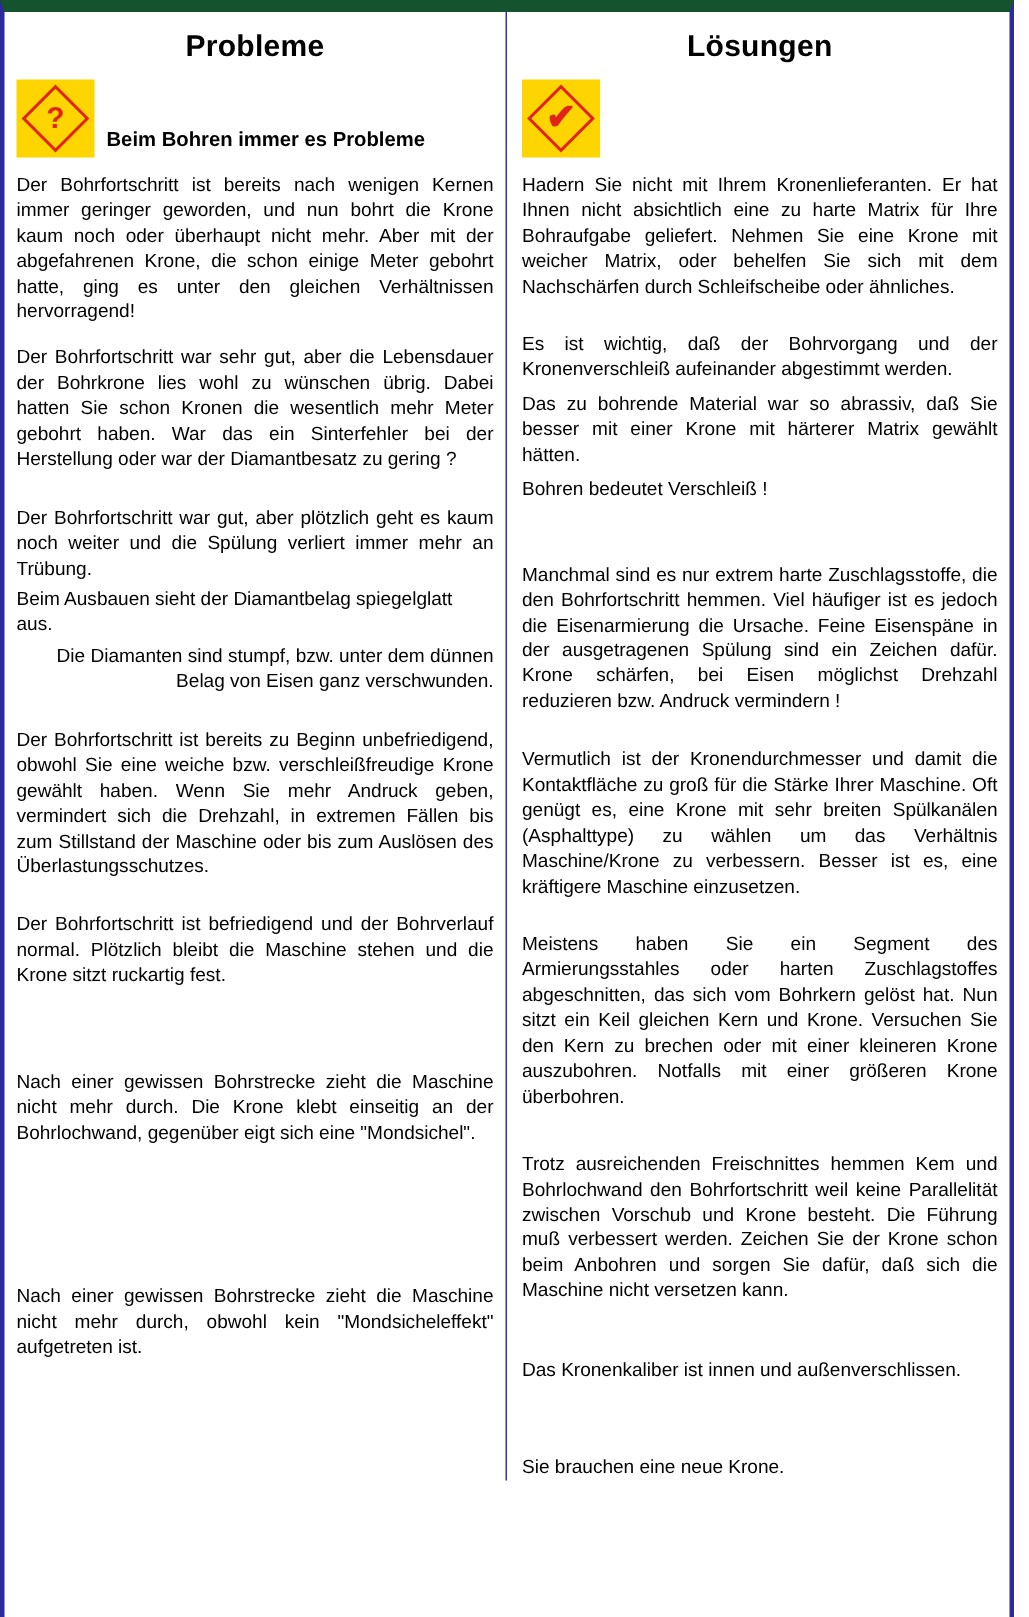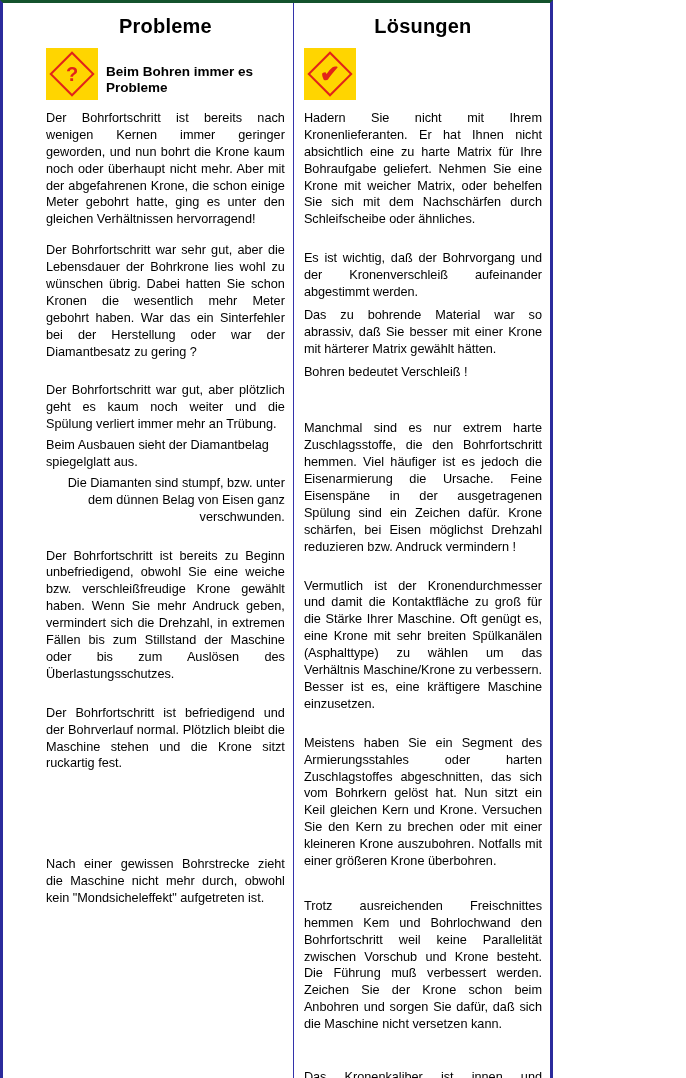--- a/index.html
+++ b/index.html
@@ -10,27 +10,26 @@
     width: 686px;
     height: 1078px;
     background: #ffffff;
     font-family: "Liberation Sans", sans-serif;
     color: #000000;
     position: relative;
     overflow: hidden;
   }
   .page {
     position: relative;
-    width: 553px;
+    width: 676px;
     height: 1078px;
     box-sizing: border-box;
     border-left: 3px solid #2b2b9c;
     border-right: 3px solid #2b2b9c;
-    border-top: 3px solid #14532d;
-    padding-left: 35px;
+    border-top: 8px solid #14532d;
   }
   .columns {
     display: flex;
     width: 100%;
     box-sizing: border-box;
   }
   .col {
     box-sizing: border-box;
     width: 340px;
   }
@@ -101,20 +100,21 @@
   .para {
     font-size: 12.7px;
     line-height: 1.33;
     text-align: justify;
     text-justify: inter-word;
     margin: 0 0 14px 0;
     hyphens: none;
   }
   .para.last {
     margin-bottom: 0;
+    margin-top: 48px;
   }
   .spacer-8 { height: 8px; }
   .spacer-14 { height: 14px; }
   .spacer-22 { height: 22px; }
   .spacer-30 { height: 30px; }
   .spacer-40 { height: 40px; }
   .cellgroup .para:last-child { margin-bottom: 0; }
 </style>
 </head>
 <body>
@@ -139,20 +139,21 @@
         <p class="para">Der Bohrfortschritt war sehr gut, aber die Lebensdauer der Bohrkrone lies wohl zu wünschen übrig. Dabei hatten Sie schon Kronen die wesentlich mehr Meter gebohrt haben. War das ein Sinterfehler bei der Herstellung oder war der Diamantbesatz zu gering ?</p>
         <div class="spacer-8"></div>
         <p class="para" style="margin-bottom:4px;">Der Bohrfortschritt war gut, aber plötzlich geht es kaum noch weiter und die Spülung verliert immer mehr an Trübung.</p>
         <p class="para" style="margin-bottom:4px; text-align:left;">Beim Ausbauen sieht der Diamantbelag spiegelglatt aus.</p>
         <p class="para" style="text-align:right; margin-bottom:14px;">Die Diamanten sind stumpf, bzw. unter dem dünnen Belag von Eisen ganz verschwunden.</p>
         <div class="spacer-8"></div>
         <p class="para">Der Bohrfortschritt ist bereits zu Beginn unbefriedigend, obwohl Sie eine weiche bzw. verschleißfreudige Krone gewählt haben. Wenn Sie mehr Andruck geben, vermindert sich die Drehzahl, in extremen Fällen bis zum Stillstand der Maschine oder bis zum Auslösen des Überlastungsschutzes.</p>
         <div class="spacer-8"></div>
         <p class="para">Der Bohrfortschritt ist befriedigend und der Bohrverlauf normal. Plötzlich bleibt die Maschine stehen und die Krone sitzt ruckartig fest.</p>
         <div class="spacer-40"></div>
+        <p class="para">Nach einer gewissen Bohrstrecke zieht die Maschine nicht mehr durch. Die Krone klebt einseitig an der Bohrlochwand, gegenüber eigt sich eine "Mondsichel".</p>
         <div class="spacer-30"></div>
         <p class="para last">Nach einer gewissen Bohrstrecke zieht die Maschine nicht mehr durch, obwohl kein "Mondsicheleffekt" aufgetreten ist.</p>
       </div>
     </div>
 
     <div class="col col-right">
       <div class="col-title">Lösungen</div>
 
       <div class="head-row">
         <div class="hazard">

